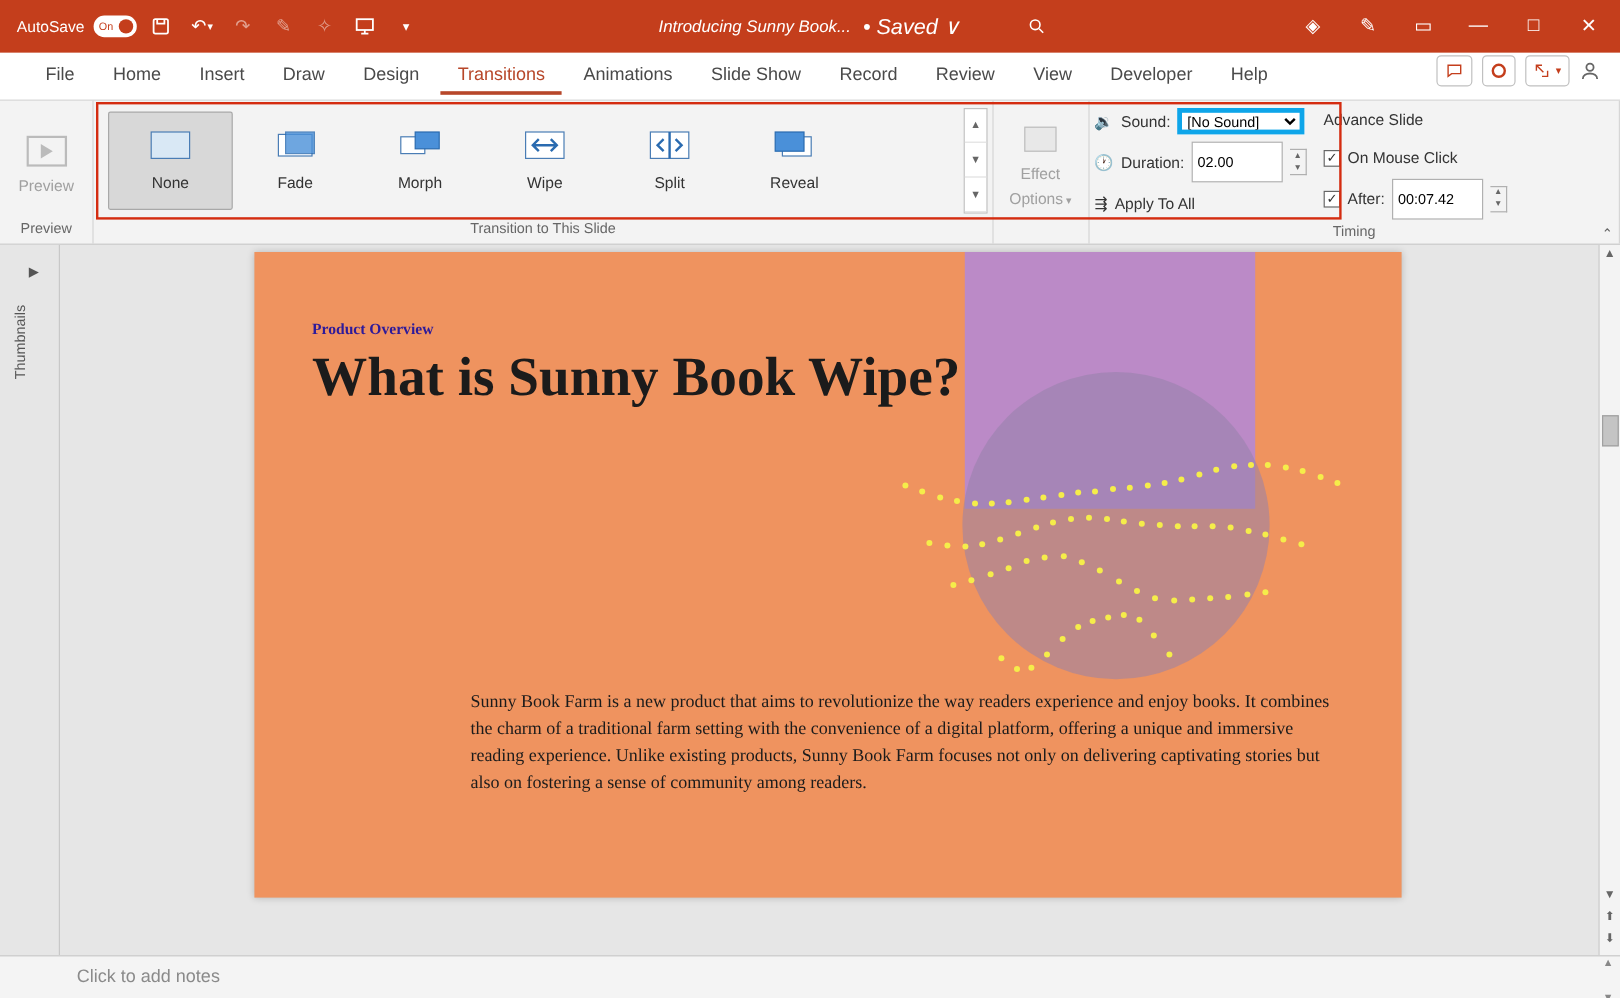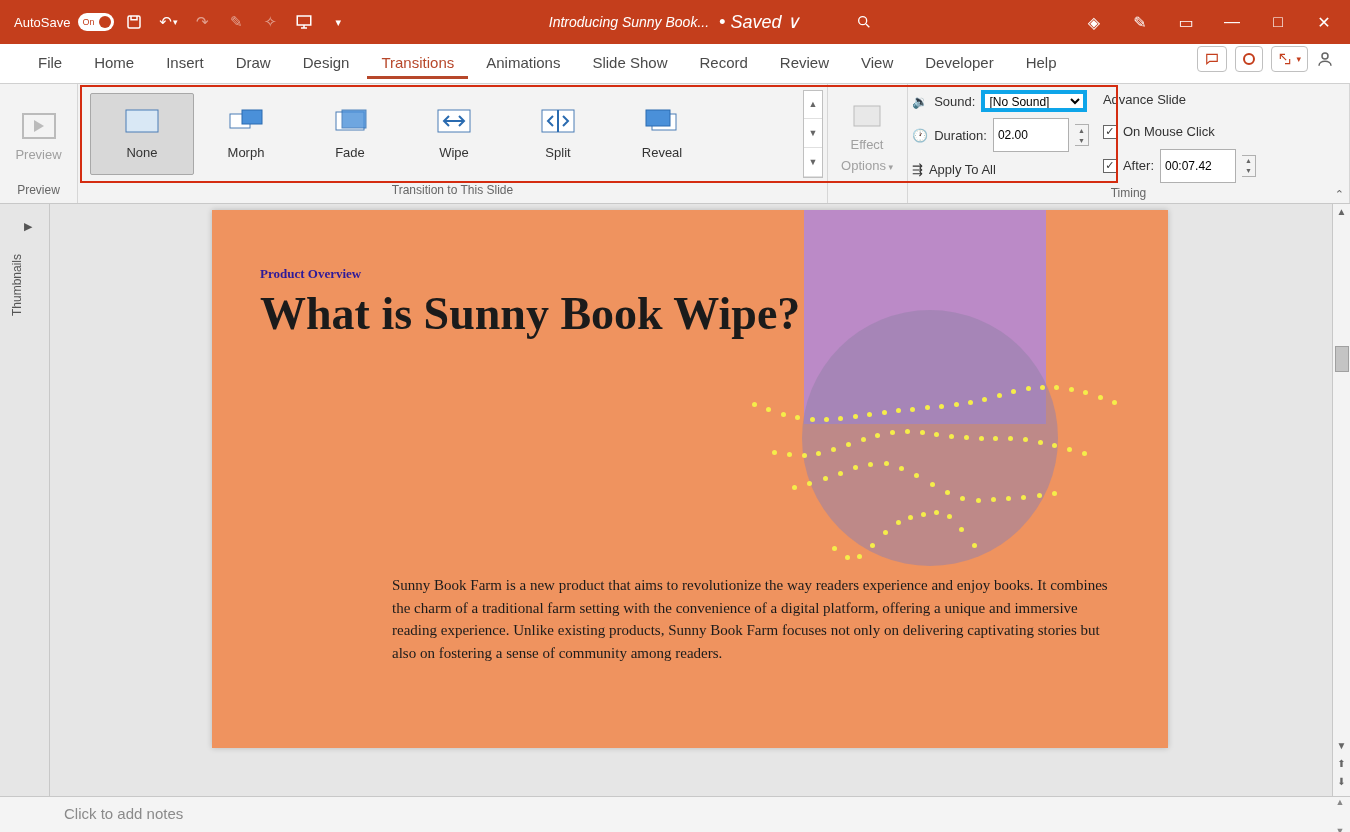--- a/index.html
+++ b/index.html
@@ -196,34 +196,34 @@
           <div class="ticon">
               <svg width="36" height="26">
                 <rect x="2" y="2" width="32" height="22" fill="#d9e8f5" stroke="#4a7db5"></rect>
               </svg>
             </div>
           <span>None</span>
         </div>
         <div class="trans-item">
           <div class="ticon">
               <svg width="36" height="26">
+                <rect x="4" y="4" width="28" height="18" fill="#fff" stroke="#4a7db5"></rect>
+                <rect x="10" y="2" width="24" height="18" fill="#4a90d9" opacity="0.8" stroke="#2a6bb0"></rect>
+              </svg>
+            </div>
+          <span>Fade</span>
+        </div>
+        <div class="trans-item">
+          <div class="ticon">
+              <svg width="36" height="26">
                 <rect x="2" y="6" width="20" height="14" fill="#fff" stroke="#4a7db5"></rect>
                 <rect x="14" y="2" width="20" height="14" fill="#4a90d9" stroke="#2a6bb0"></rect>
               </svg>
             </div>
           <span>Morph</span>
-        </div>
-        <div class="trans-item">
-          <div class="ticon">
-              <svg width="36" height="26">
-                <rect x="4" y="4" width="28" height="18" fill="#fff" stroke="#4a7db5"></rect>
-                <rect x="10" y="2" width="24" height="18" fill="#4a90d9" opacity="0.8" stroke="#2a6bb0"></rect>
-              </svg>
-            </div>
-          <span>Fade</span>
         </div>
         <div class="trans-item">
           <div class="ticon">
               <svg width="36" height="26">
                 <rect x="2" y="2" width="32" height="22" fill="#fff" stroke="#4a7db5"></rect>
                 <path d="M8 13h20M23 8l5 5-5 5M13 8l-5 5 5 5" fill="none" stroke="#2a6bb0" stroke-width="2"></path>
               </svg>
             </div>
           <span>Wipe</span>
         </div>

